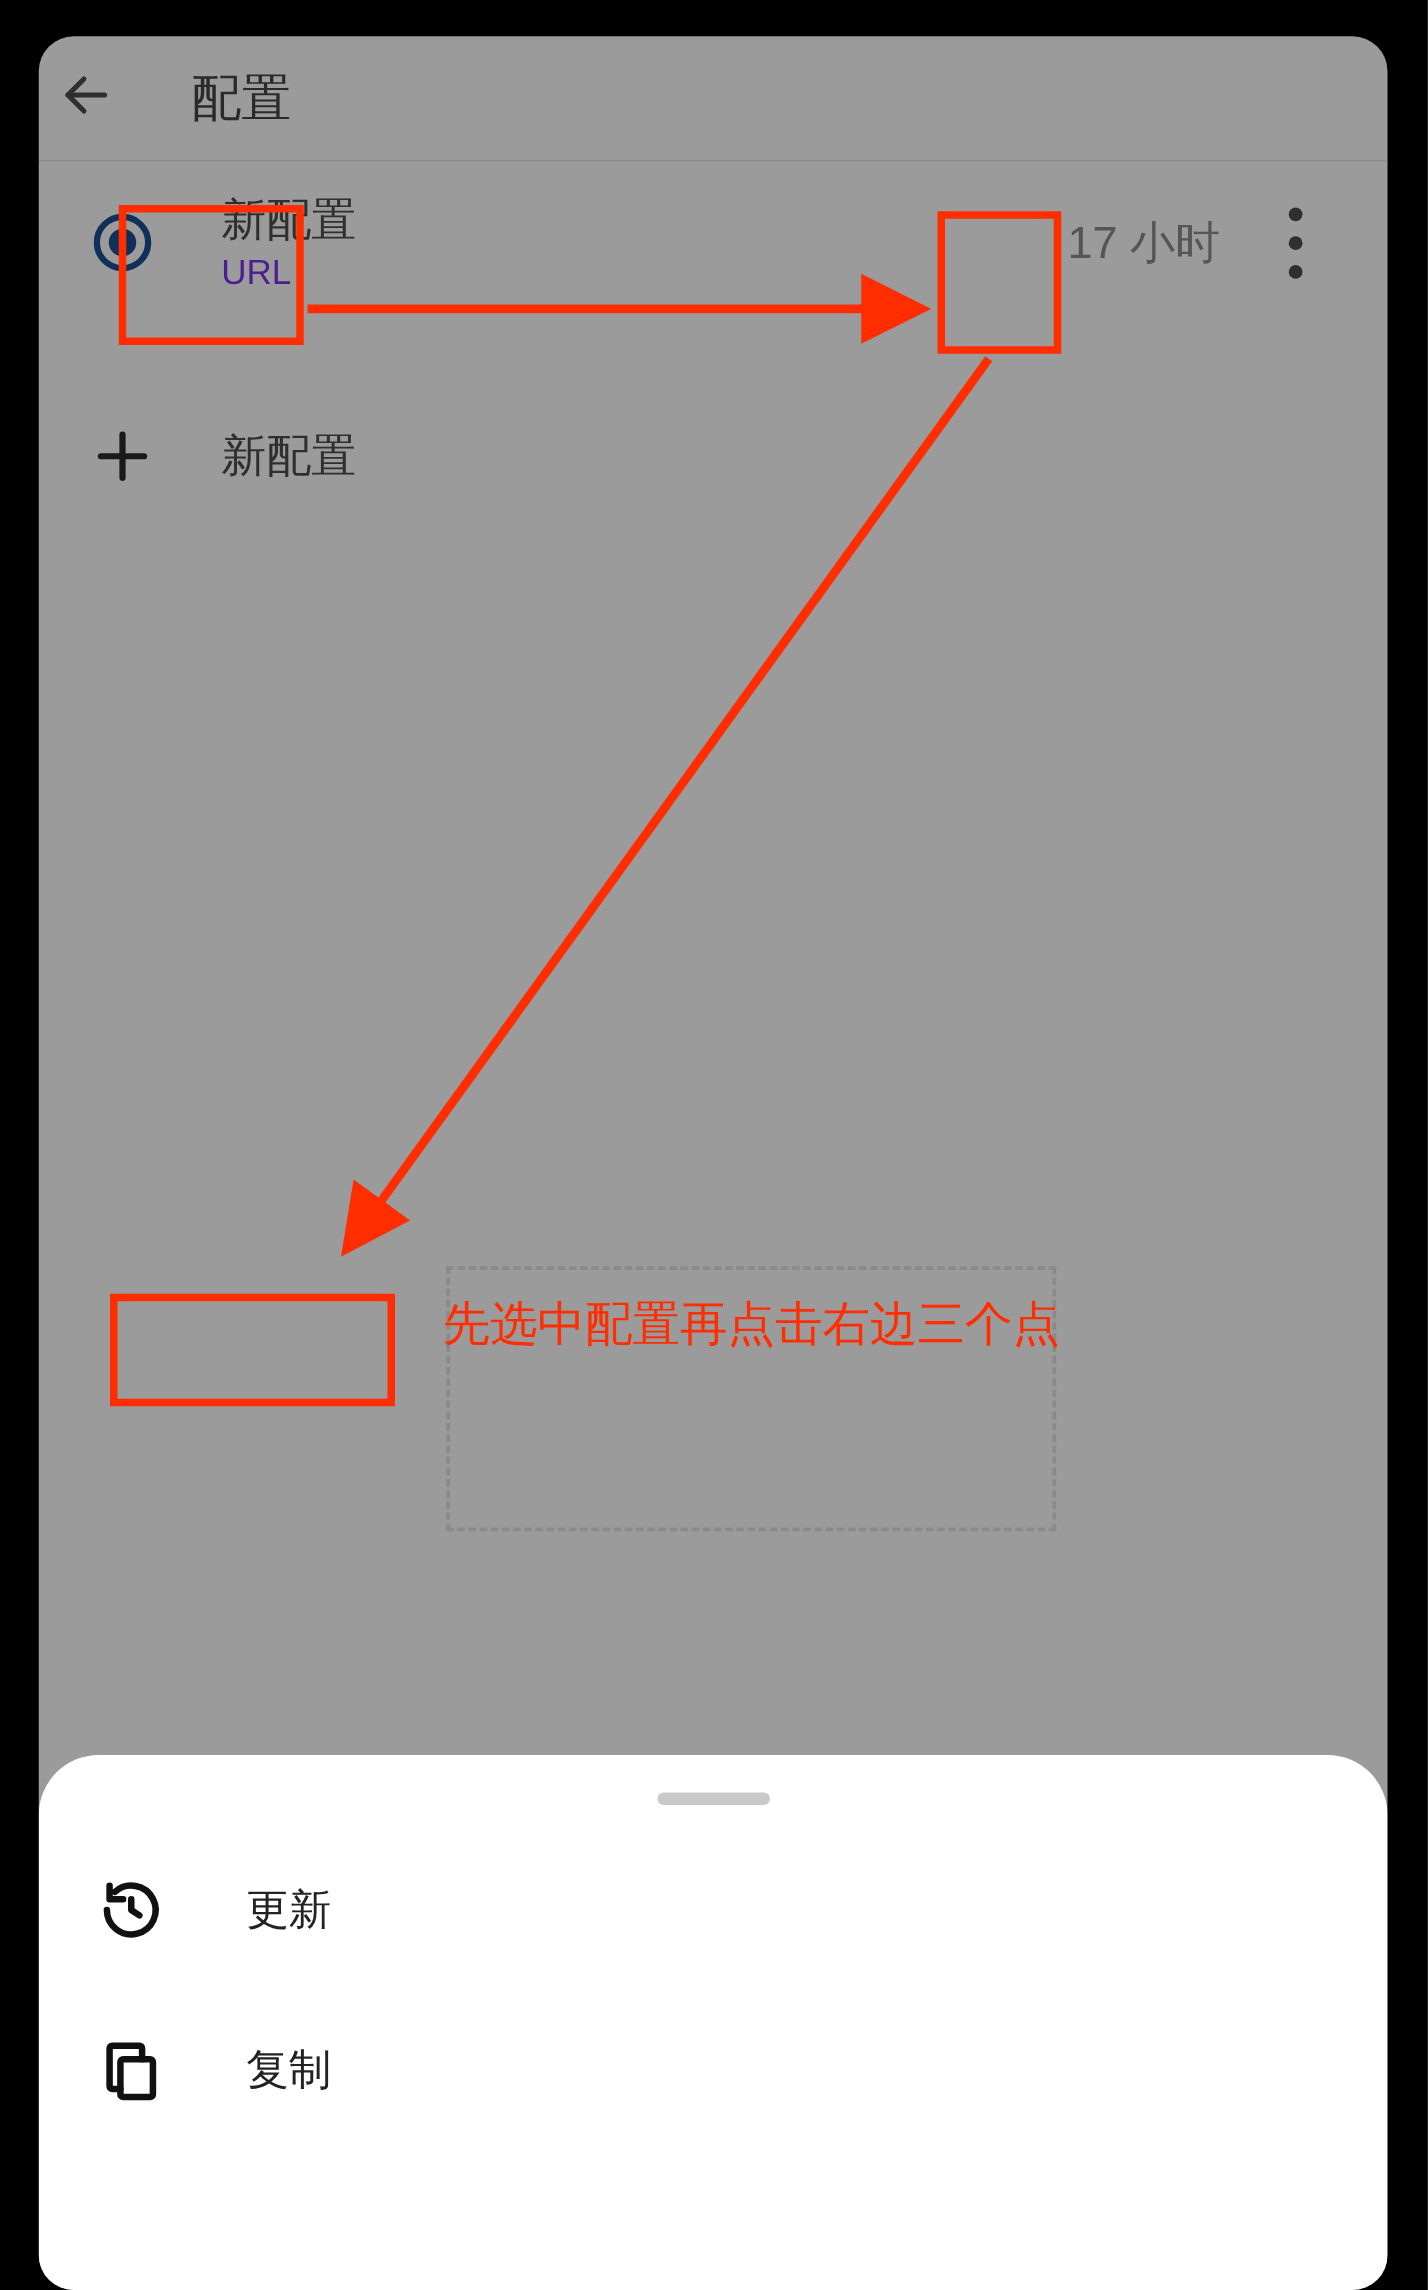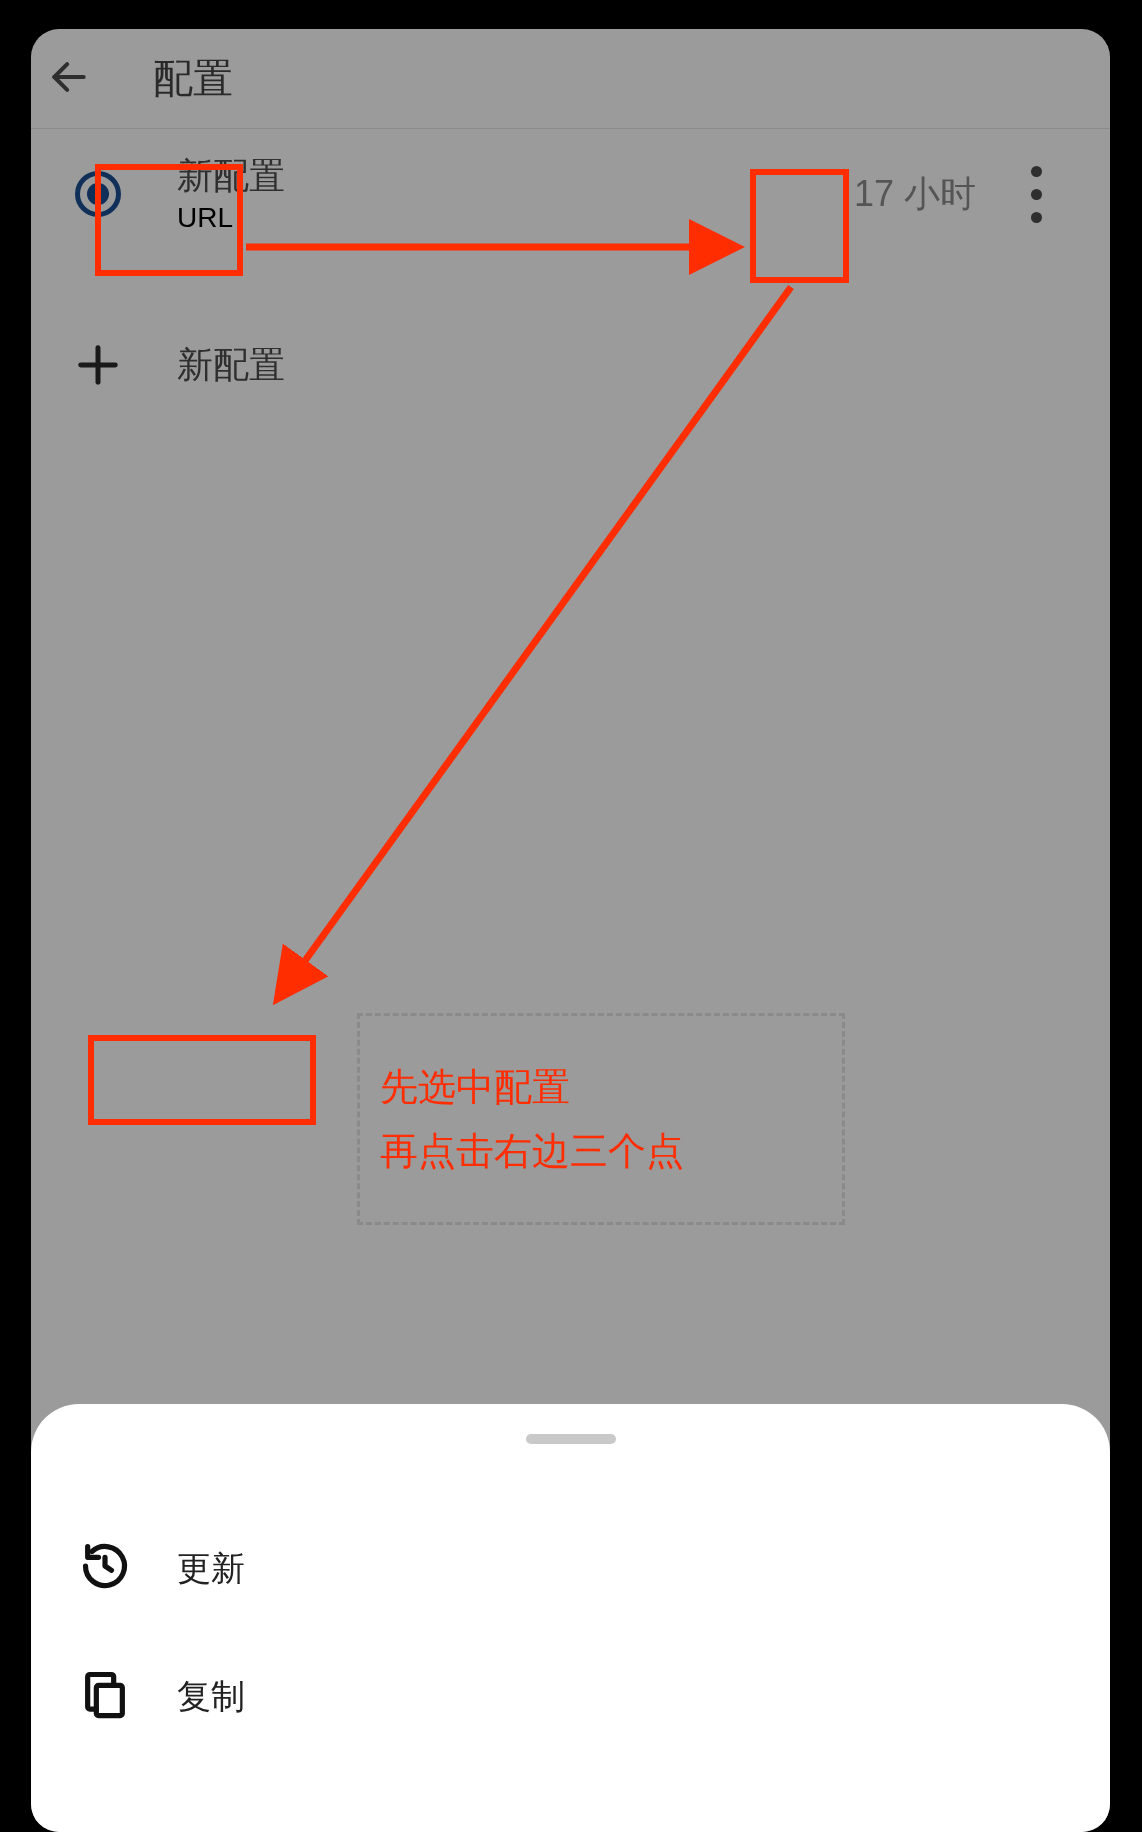--- a/index.html
+++ b/index.html
@@ -54,21 +54,21 @@
   }
   .radio-inner {
     width: 22px; height: 22px; border-radius:50%;
     background:#10305a;
   }
   .row-text {
     margin-left: 56px;
     display:flex; flex-direction:column; justify-content:center;
   }
   .row-title { font-size: 36px; color:#2f2f2f; font-weight:400; line-height:44px;}
-  .row-sub { font-size: 28px; color:#000000; margin-top:4px; }
+  .row-sub { font-size: 28px; color:#4c1d95; margin-top:4px; }
   .row-time { margin-left:auto; font-size:36px; color:#555; margin-right:30px;}
   .kebab {
     width:60px; height:80px;
     display:flex; flex-direction:column; align-items:center; justify-content:center;
     gap:12px;
   }
   .kebab .dot { width:11px;height:11px;border-radius:50%;background:#2f2f2f; }
 
   .row.add { height:120px; margin-top:46px;}
   .plus-icon {
@@ -86,22 +86,23 @@
     border-top-right-radius:48px;
     padding-top:30px;
     height:428px;
   }
   .sheet-handle{
     width:90px;height:10px;border-radius:5px;background:#c9c9c9;
     margin:0 auto 20px auto;
   }
   .sheet-item{
     height:128px;
-    display:flex; align-items:flex-end;
+    display:flex; align-items:center;
     padding-left:48px;
+    gap:20px;
   }
   .sheet-item .icon{
     width:52px;height:52px;display:flex;align-items:center;justify-content:center;
   }
   .sheet-item .icon svg{width:52px;height:52px;}
   .sheet-item .lbl{
     margin-left:46px;
     font-size:34px;
     color:#222;
     font-weight:500;
@@ -119,21 +120,21 @@
 
   
   .anno-dashed{
     position:absolute;
     border:3px dashed #8a8a8a;
     pointer-events:none;
     padding:12px 20px;
   }
   .dashed-instr{
     left:326px; top:984px; width:488px; height:212px;
-    display:flex; flex-direction:column; justify-content:center;
+    display:flex; flex-direction:row; justify-content:center;
   }
   .dashed-instr div{
     color:#ff2d00;
     font-size:38px;
     line-height:64px;
     font-weight:400;
     white-space:nowrap;
   }
 
   

